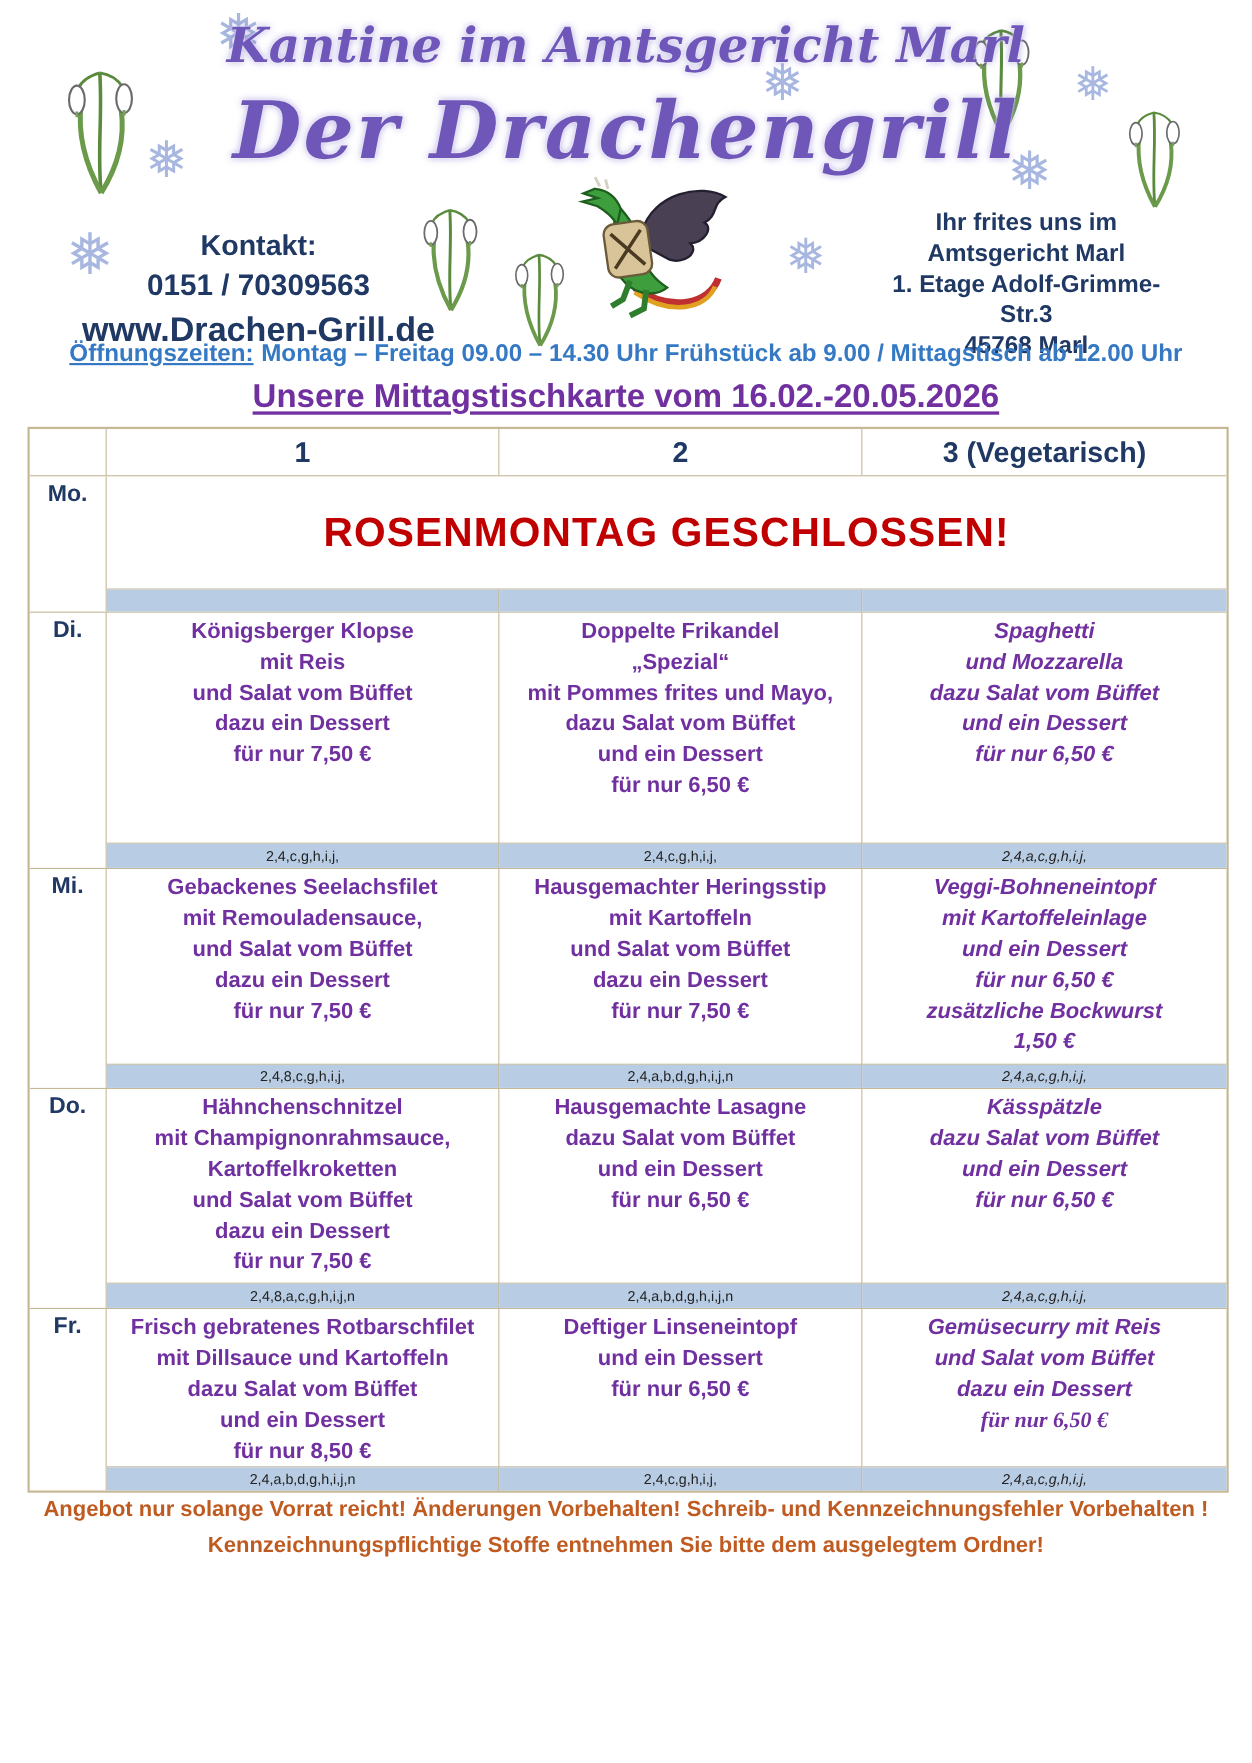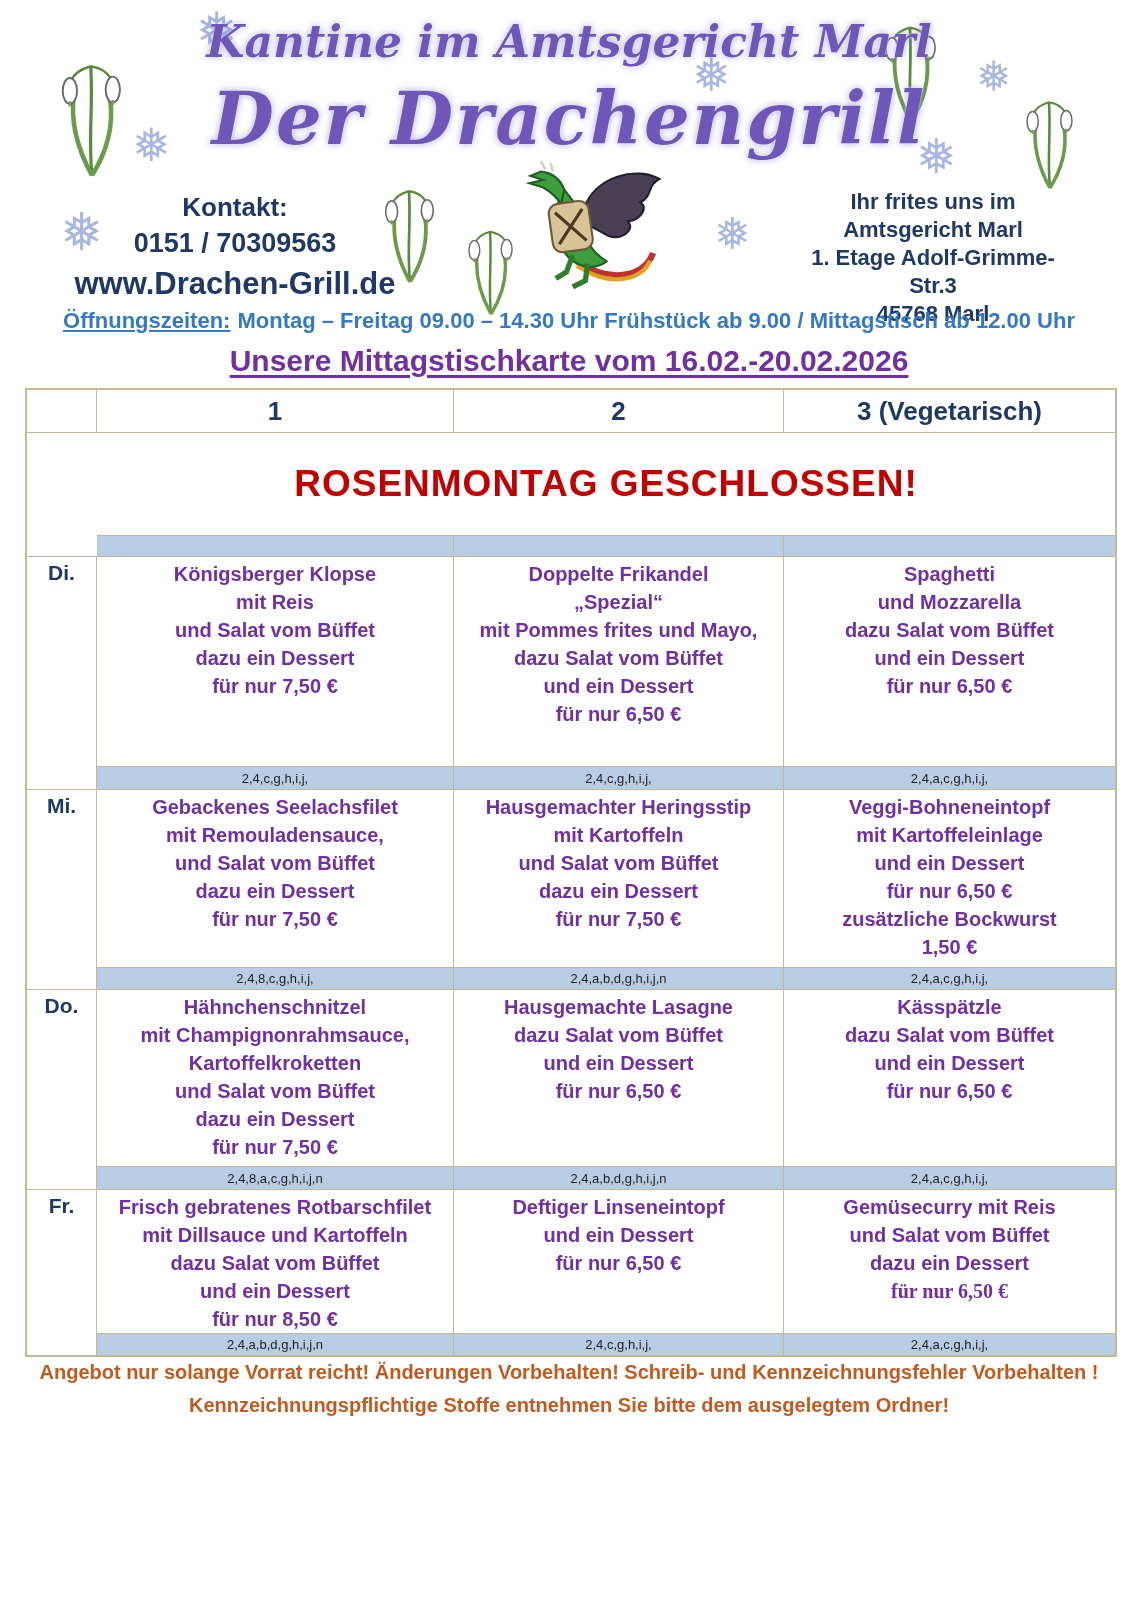--- a/index.html
+++ b/index.html
@@ -32,21 +32,21 @@
     white-space:nowrap;
   }
   .script-title1{top:16px;font-size:44px;}
   .script-title2{top:76px;font-size:72px;letter-spacing:2px;}
 
   
   .contact-block{
     position:absolute;left:60px;top:190px;width:350px;
     text-align:center;color:var(--navy,#1F3864);font-weight:bold;
   }
-  .contact-label{font-size:26px;line-height:34px;}
+  .contact-label{font-size:26px;line-height:34px;margin-top:16px;}
   .contact-phone{font-size:27px;line-height:38px;}
   .contact-website{font-size:31px;line-height:44px;}
 
   .location-block{
     position:absolute;left:788px;top:188px;width:290px;
     text-align:center;color:var(--navy,#1F3864);font-weight:bold;
     font-size:22px;line-height:28px;
   }
 
   .hours-line{
@@ -119,21 +119,21 @@
   .allergen-cell{
     grid-row:2;
     background:var(--allergen_bg,#B8CCE4);
     border-right:1px solid var(--border_tan,#C6B894);
     color:#222;font-size:13px;font-weight:normal;
     display:flex;align-items:center;justify-content:center;
   }
   .col2{grid-column:2;}
   .col3{grid-column:3;}
   .col4{grid-column:4;}
-  .dish-cell.col4,.allergen-cell.col4{border-right:none;}
+  .dish-cell.col4,.allergen-cell.col4{border-right:none;font-style:italic;}
 
   
   .footer{
     position:absolute;left:0;top:1352px;width:100%;text-align:center;
     color:var(--footer_orange,#BF5B21);font-weight:bold;font-size:20px;
   }
   .footer div{line-height:25px;margin-top:8px;}
 
   .dragon{position:absolute;left:522px;top:160px;width:148px;height:148px;}
 </style>
@@ -206,31 +206,32 @@
     <div>Ihr frites uns im</div>
     <div>Amtsgericht Marl</div>
     <div>1. Etage Adolf-Grimme-Str.3</div>
     <div>45768 Marl</div>
   </div>
 
   <div class="hours-line">
     <span class="hours-label">Öffnungszeiten:</span><span>Montag – Freitag 09.00 – 14.30 Uhr Frühstück ab 9.00 / Mittagstisch ab 12.00 Uhr</span>
   </div>
 
-  <div class="menu-title">Unsere Mittagstischkarte vom 16.02.-20.02.2026</div>
+  <div class="menu-title">Unsere Mittagstischkarte vom 16.02.-20.05.2026</div>
 
   <div class="menu-table">
     <div class="header-row">
       <div></div>
       <div>1</div>
       <div>2</div>
       <div>3 (Vegetarisch)</div>
     </div>
     <div class="days">
         <div class="day-block">
+          <div class="day-cell">Mo.</div>
           <div class="closed-cell">ROSENMONTAG GESCHLOSSEN!</div>
           <div class="allergen-cell col2"></div>
           <div class="allergen-cell col3"></div>
           <div class="allergen-cell col4"></div>
         </div>
         <div class="day-block">
           <div class="day-cell">Di.</div>
           <div class="dish-cell col2">
             <div class="dish-line">Königsberger Klopse</div>
             <div class="dish-line">mit Reis</div>

